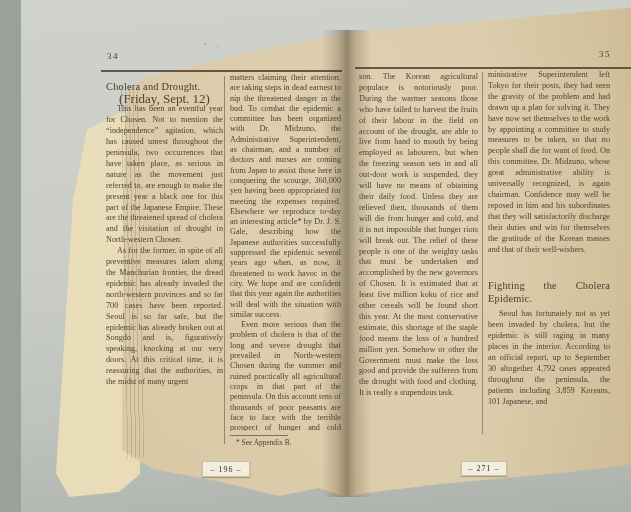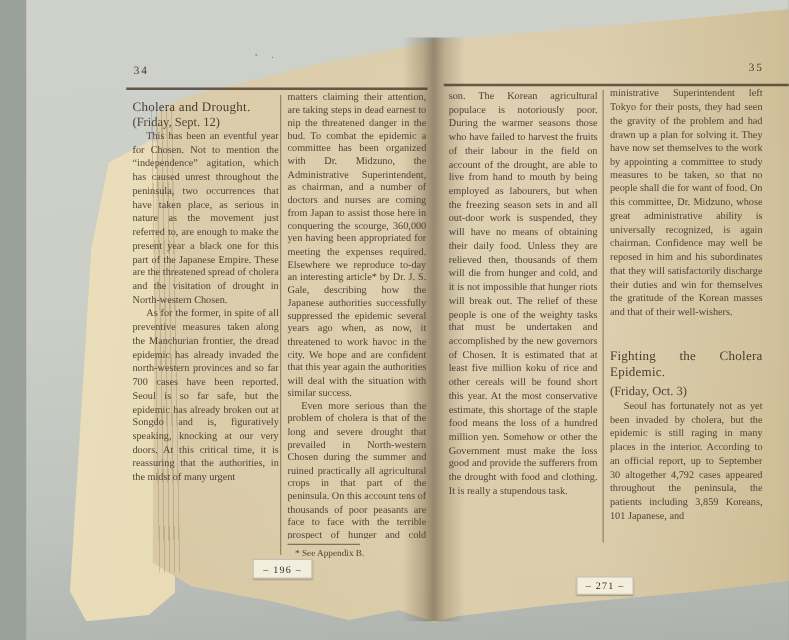--- a/index.html
+++ b/index.html
@@ -55,21 +55,21 @@
   
   .pg{z-index:4;color:#4d4336;}
   .folio{font-size:9px;letter-spacing:1.5px;color:#463c30;}
   .rule{z-index:4;height:2px;background:rgba(68,54,38,.78);}
   .vrule{z-index:4;width:1px;background:rgba(90,74,52,.55);}
   .col{font-size:8.2px;line-height:10.9px;text-align:justify;overflow:hidden;}
   .col p{margin:0;}
   .col p.indent{text-indent:11px;}
   .heading{font-size:10.4px;line-height:12.5px;letter-spacing:.2px;color:#483d31;margin:15px 0 5px;text-indent:0;}
   .heading.h2{margin:25px 0 4px;}
-  .dateline{text-align:left;font-size:10px;margin:0 0 8px;text-indent:0;}
+  .dateline{text-align:center;font-size:13px;margin:0 0 8px;text-indent:0;}
   .fn-rule{z-index:4;height:1px;background:rgba(90,74,52,.7);}
   .footnote{z-index:4;font-size:7.4px;color:#4d4336;}
   .sticker{
     z-index:5;background:#f2eddd;border:1px solid rgba(120,110,90,.35);
     box-shadow:0 1px 1px rgba(60,50,30,.3);
     font-family:"Liberation Serif",serif;font-size:8px;letter-spacing:1px;
     color:#332d24;display:flex;align-items:center;justify-content:center;
   }
 </style>
 </head>
@@ -96,32 +96,31 @@
   </div>
 
   <div class="abs pg col" style="left:209px;top:73px;width:111px;height:358px;line-height:10.3px;font-family:Liberation Serif, serif;">
     <p>matters claiming their attention, are taking steps in dead earnest to nip the threatened danger in the bud. To combat the epidemic a committee has been organized with Dr. Midzuno, the Administrative Superintendent, as chairman, and a number of doctors and nurses are coming from Japan to assist those here in conquering the scourge, 360,000 yen having been appropriated for meeting the expenses required. Elsewhere we reproduce to-day an interesting article* by Dr. J. S. Gale, describing how the Japanese authorities successfully suppressed the epidemic several years ago when, as now, it threatened to work havoc in the city. We hope and are confident that this year again the authorities will deal with the situation with similar success.</p>
     <p class="indent">Even more serious than the problem of cholera is that of the long and severe drought that prevailed in North-western Chosen during the summer and ruined practically all agricultural crops in that part of the peninsula. On this account tens of thousands of poor peasants are face to face with the terrible prospect of hunger and cold during the coming cold sea-</p>
   </div>
 
   <div class="abs fn-rule" style="left:209px;top:435px;width:58px;"></div>
   <div class="abs footnote" style="left:215px;top:438px;width:100px;">* See Appendix B.</div>
 
-  <div class="abs sticker" style="left:181px;top:447px;width:46px;height:14px;text-align:center;">– 196 –</div>
+  <div class="abs sticker" style="left:181px;top:461px;width:46px;height:14px;text-align:center;">– 196 –</div>
 
   <div class="abs pg folio" style="left:578px;top:49px;">35</div>
   <div class="abs rule" style="left:334px;top:67px;width:287px;"></div>
   <div class="abs vrule" style="left:461px;top:72px;height:362px;"></div>
 
   <div class="abs pg col" style="left:338px;top:72px;width:119px;height:360px;">
     <p>son. The Korean agricultural populace is notoriously poor. During the warmer seasons those who have failed to harvest the fruits of their labour in the field on account of the drought, are able to live from hand to mouth by being employed as labourers, but when the freezing season sets in and all out-door work is suspended, they will have no means of obtaining their daily food. Unless they are relieved then, thousands of them will die from hunger and cold, and it is not impossible that hunger riots will break out. The relief of these people is one of the weighty tasks that must be undertaken and accomplished by the new governors of Chosen. It is estimated that at least five million koku of rice and other cereals will be found short this year. At the most conservative estimate, this shortage of the staple food means the loss of a hundred million yen. Somehow or other the Government must make the loss good and provide the sufferers from the drought with food and clothing. It is really a stupendous task.</p>
   </div>
 
   <div class="abs pg col" style="left:467px;top:70px;width:122px;height:376px;">
     <p>ministrative Superintendent left Tokyo for their posts, they had seen the gravity of the problem and had drawn up a plan for solving it. They have now set themselves to the work by appointing a committee to study measures to be taken, so that no people shall die for want of food. On this committee, Dr. Midzuno, whose great administrative ability is universally recognized, is again chairman. Confidence may well be reposed in him and his subordinates that they will satisfactorily discharge their duties and win for themselves the gratitude of the Korean masses and that of their well-wishers.</p>
     <p class="heading h2">Fighting the Cholera Epidemic.</p>
-    <p class="dateline">(Friday, Oct. 3)</p>
     <p class="indent">Seoul has fortunately not as yet been invaded by cholera, but the epidemic is still raging in many places in the interior. According to an official report, up to September 30 altogether 4,792 cases appeared throughout the peninsula, the patients including 3,859 Koreans, 101 Japanese, and</p>
   </div>
 
   <div class="abs sticker" style="left:440px;top:461px;width:44px;height:13px;">– 271 –</div>
 
 </div>
 
 </body></html>

